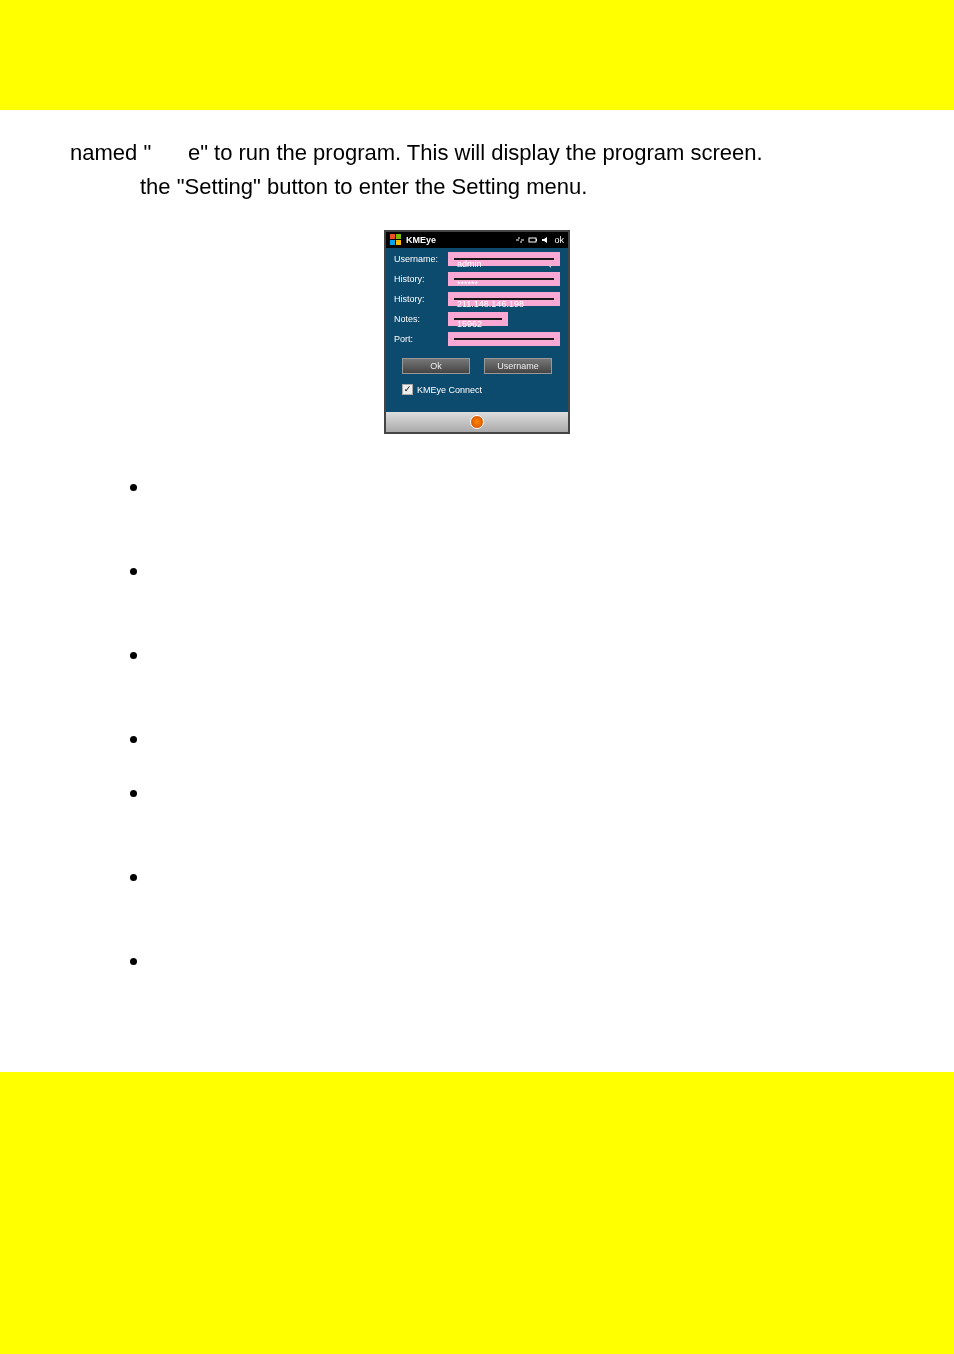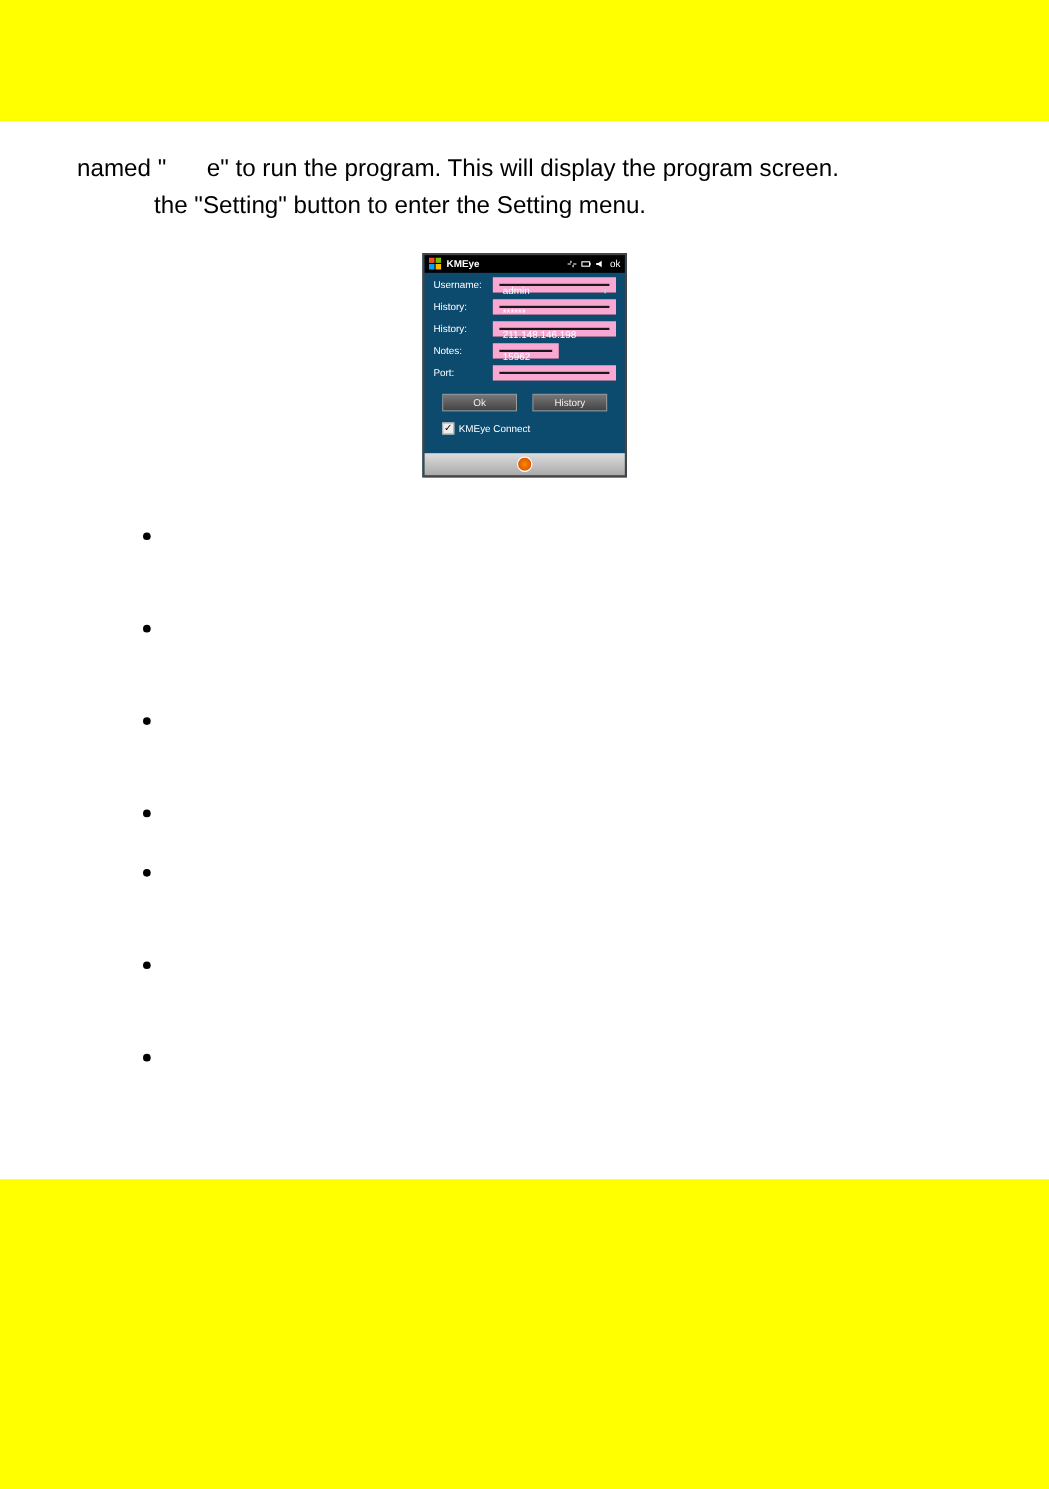--- a/index.html
+++ b/index.html
@@ -244,21 +244,21 @@
         <span class="field-label">Notes:</span>
         <div class="field-input" style="max-width:60px;"><span>15962</span></div>
       </div>
       <div class="field-row">
         <span class="field-label">Port:</span>
         <div class="field-input"><span></span></div>
       </div>
 
       <div class="btn-row">
         <div class="phone-btn">Ok</div>
-        <div class="phone-btn">History</div>
+        <div class="phone-btn">Username</div>
       </div>
 
       <div class="chk-row">
         <div class="chk">✓</div>
         <span>KMEye Connect</span>
       </div>
 
 
       <div class="bottom-bar">
         <div class="home-circle"></div>

